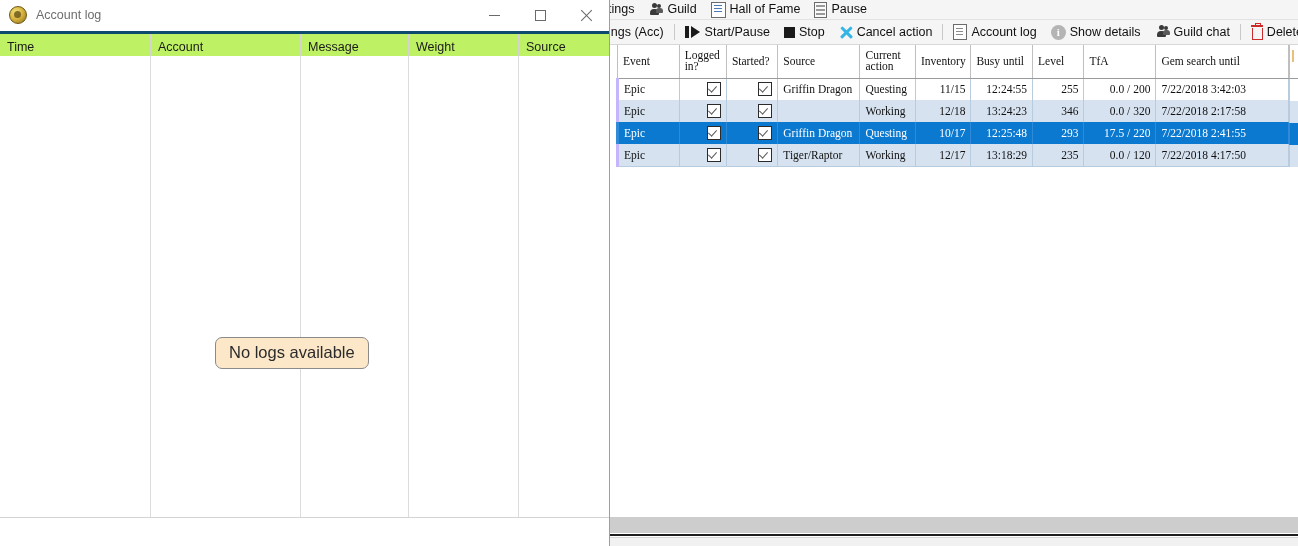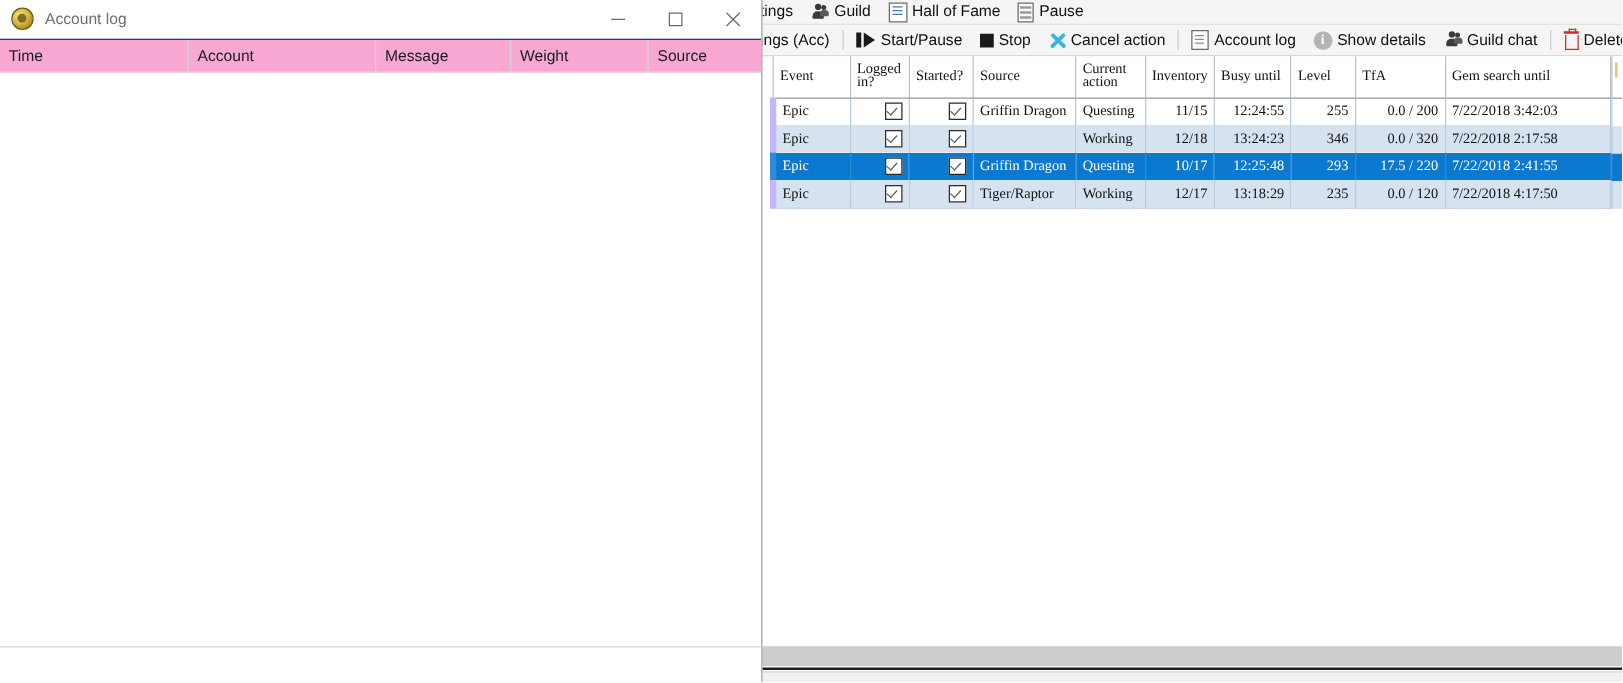--- a/index.html
+++ b/index.html
@@ -185,21 +185,21 @@
   table.grid th:first-child { border-left: 1px solid #bfbfbf; }
   table.grid td {
     border-right: 1px solid #b8cce0;
     padding: 2px 5px;
     height: 22px;
     box-sizing: border-box;
     vertical-align: middle;
     white-space: nowrap;
     overflow: hidden;
   }
-  table.grid td:first-child { border-left: 5px solid #c4b5fd; }
+  table.grid td:first-child { border-left: 3px solid #c4b5fd; }
   table.grid tr.r-odd td { background: #ffffff; }
   table.grid tr.r-even td { background: #d6e2f0; }
   table.grid tr.r-sel td {
     background: #0b79d0;
     color: #ffffff;
     border-right-color: #2f8ad8;
   }
   table.grid tr.r-sel td:first-child { border-left-color: #2f8ad8; }
   table.grid tr:last-child td { border-bottom: 1px solid #b8cce0; }
   td.num { text-align: right; }
@@ -342,22 +342,22 @@
   }
   .gl-close span {
     position: absolute; left: -1px; top: 6px; width: 15px; height: 1px; background: #6a6a6a;
   }
   .gl-close span:first-child { transform: rotate(45deg); }
   .gl-close span:last-child { transform: rotate(-45deg); }
 
   #acct-head {
     position: relative;
     height: 25px;
-    background: #f9a8d4;
-    border-top: 1px solid #0c4a6e;
+    background: #bef264;
+    border-top: 3px solid #0c4a6e;
     border-bottom: 1px solid #d4d4d4;
   }
   #acct-head .hcell {
     position: absolute;
     top: 0;
     height: 25px;
     display: flex;
     align-items: center;
     font-size: 12.5px;
     color: #1a1a1a;
@@ -610,17 +610,24 @@
     </div>
 
     <div id="acct-head">
       <div class="hcell first" style="left:0px;width:150px">Time</div>
       <div class="hcell" style="left:150px;width:150px">Account</div>
       <div class="hcell" style="left:300px;width:108px">Message</div>
       <div class="hcell" style="left:408px;width:110px">Weight</div>
       <div class="hcell" style="left:518px;width:91px">Source</div>
     </div>
 
+    <div id="acct-body">
+      <div class="colline" style="left:150px"></div>
+      <div class="colline" style="left:300px"></div>
+      <div class="colline" style="left:408px"></div>
+      <div class="colline" style="left:518px"></div>
+      <div id="no-logs">No logs available</div>
+    </div>
 
     <div id="acct-bottom"></div>
   </div>
 
 </div>
 
 </body></html>

